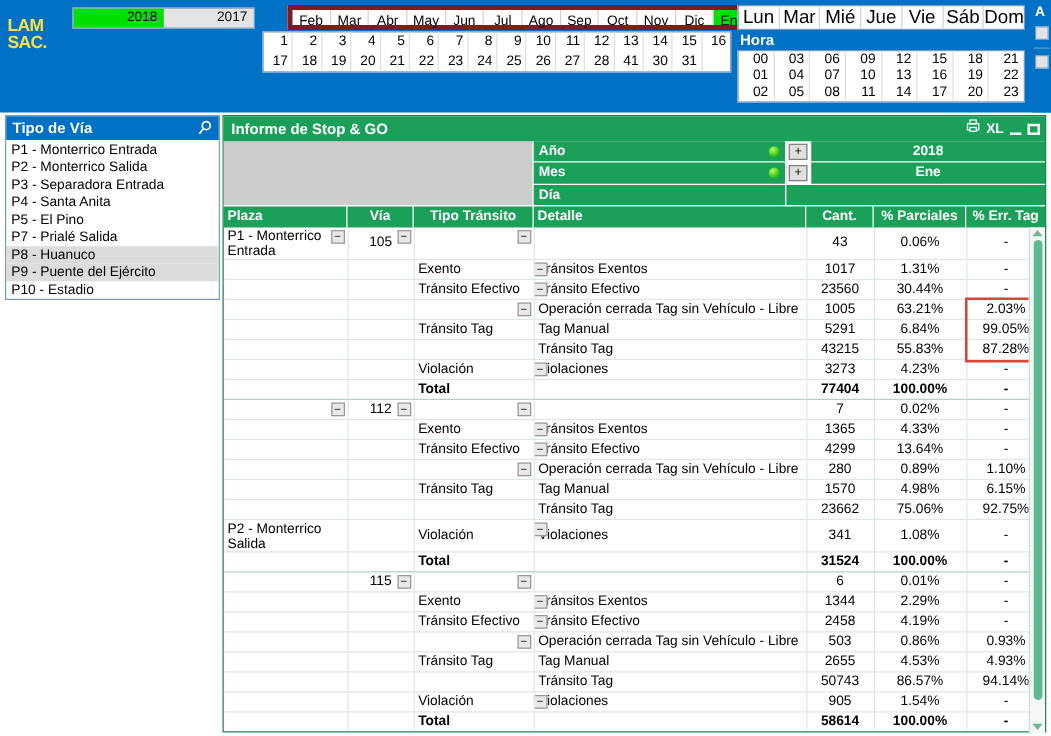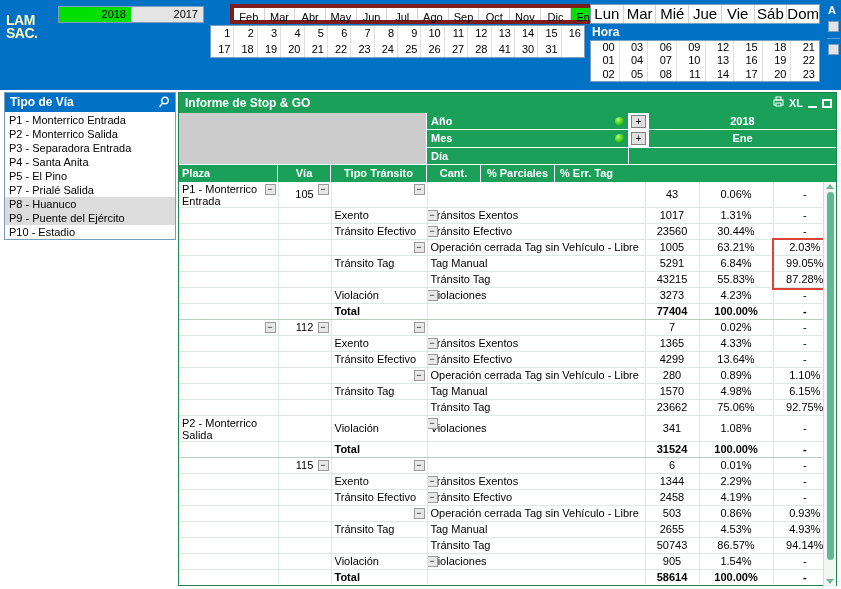--- a/index.html
+++ b/index.html
@@ -15,21 +15,21 @@
   }
   #app { position: relative; width: 841px; height: 589px; background: #ffffff; }
 
   
   .topbar {
     position: absolute; left: 0; top: 0; width: 841px; height: 90px;
     background: #0071c5;
   }
   .logo {
     position: absolute; left: 6px; top: 14px; width: 46px; height: 40px;
-    color: #fef9c3; font-weight: bold; font-size: 14px; line-height: 13px;
+    color: #fde047; font-weight: bold; font-size: 14px; line-height: 13px;
     letter-spacing: -0.5px;
   }
   .logo span { display: block; }
 
   
   .year-box {
     position: absolute; left: 58px; top: 6px; width: 146px; height: 17px;
     border: 1px solid #7b9ebd; background: #e4e4e4; display: flex;
   }
   .year-cell {
@@ -449,20 +449,21 @@
             <div class="ph-dim">Día</div>
             <div class="ph-blank"></div>
           </div>
         </div>
     </div>
 
     <div class="col-head">
       <div class="c-plaza">Plaza</div>
       <div class="c-via">Vía</div>
       <div class="c-tipo">Tipo Tránsito</div>
+      <div class="c-det">Detalle</div>
       <div class="c-cant">Cant.</div>
       <div class="c-parc">% Parciales</div>
       <div class="c-err">% Err. Tag</div>
     </div>
 
     <div class="body-wrap">
       <table class="tbl">
         <tbody id="tbody">
             <tr>
               <td class="plaza"><span>P1 - Monterrico Entrada</span><span class="minus">−</span></td>

